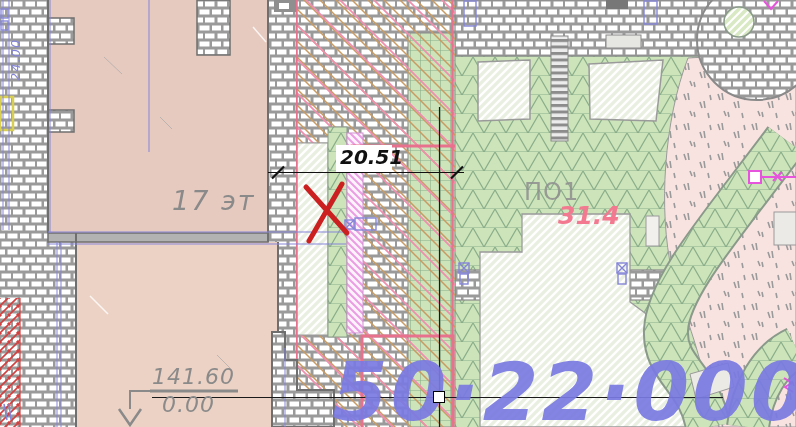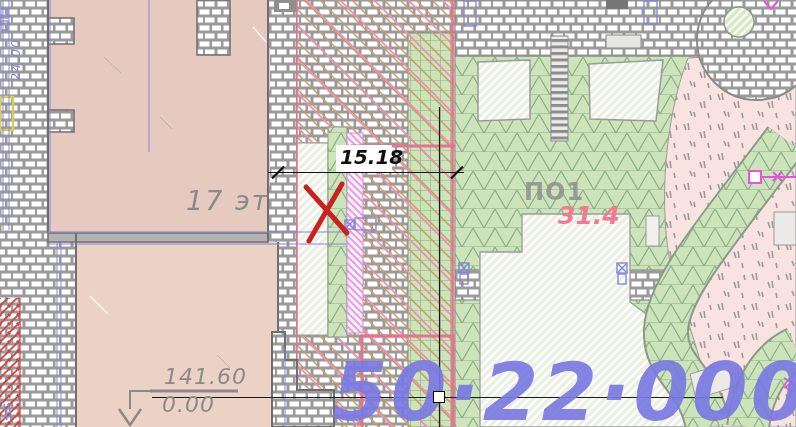--- a/index.html
+++ b/index.html
@@ -2,25 +2,25 @@
 <html><head>
 <meta charset="utf-8">
 <style>
   html,body{margin:0;padding:0;background:#fff;}
   .stage{position:relative;width:796px;height:427px;overflow:hidden;
          font-family:"DejaVu Sans",sans-serif;}
   .stage svg{position:absolute;left:0;top:0;}
   .lbl{position:absolute;white-space:nowrap;line-height:1;}
   .lbl-vdim{left:9px;top:81px;transform:rotate(-90deg);transform-origin:0 0;
             font-style:italic;font-size:13px;color:#8585d8;letter-spacing:1px;}
-  .lbl-floors{left:186px;top:187px;font-style:italic;font-size:27px;color:#8a8a8a;letter-spacing:2px;}
+  .lbl-floors{left:172px;top:187px;font-style:italic;font-size:27px;color:#8a8a8a;letter-spacing:2px;}
   .lbl-dim{left:340px;top:147px;font-style:italic;font-weight:600;font-size:20px;color:#101010;}
-  .lbl-area{left:524px;top:180px;font-size:24px;font-weight:700;color:#8f8f8f;opacity:.85;letter-spacing:1px;}
+  .lbl-area{left:524px;top:180px;font-size:24px;font-weight:400;color:#8f8f8f;opacity:.85;letter-spacing:1px;}
   .lbl-areaval{left:518px;top:203px;font-size:25px;font-weight:600;font-style:italic;color:#f27990;margin-left:40px;}
-  .lbl-elev1{left:152px;top:366px;font-style:italic;font-size:22px;color:#8a8a8a;letter-spacing:1px;margin-left:12px;}
+  .lbl-elev1{left:152px;top:366px;font-style:italic;font-size:22px;color:#8a8a8a;letter-spacing:1px;}
   .lbl-elev2{left:162px;top:394px;font-style:italic;font-size:22px;color:#8a8a8a;letter-spacing:1px;}
   .lbl-cad{left:332px;top:353px;font-style:italic;font-weight:bold;font-size:80px;
            color:#7a7ae2;letter-spacing:3px;opacity:.92;}
   .pt-marker{position:absolute;left:433px;top:391px;width:10px;height:10px;
              background:#fff;border:1.6px solid #000;}
 </style>
 </head>
 <body>
 
 <div class="stage">
@@ -187,20 +187,20 @@
   </g>
 
   <g>
     <path d="M253,27 L266,42 M90,296 L108,314" stroke="#ffffff" stroke-width="1.5" opacity="0.8"></path>
     <path d="M104,57 L122,74 M160,117 L172,129 M217,355 L230,368" stroke="#aaaaaa" stroke-width="1" opacity="0.7"></path>
   </g>
 </svg>
 
 <div class="lbl lbl-vdim">24.00</div>
 <div class="lbl lbl-floors">17 эт</div>
-<div class="lbl lbl-dim">15.18</div>
+<div class="lbl lbl-dim">20.51</div>
 <div class="lbl lbl-area">ПО1</div>
 <div class="lbl lbl-areaval">31.4</div>
 <div class="lbl lbl-elev1">141.60</div>
 <div class="lbl lbl-elev2">0.00</div>
 <div class="lbl lbl-cad">50·22·00000</div>
 <div class="pt-marker"></div>
 </div>
 
 </body></html>

